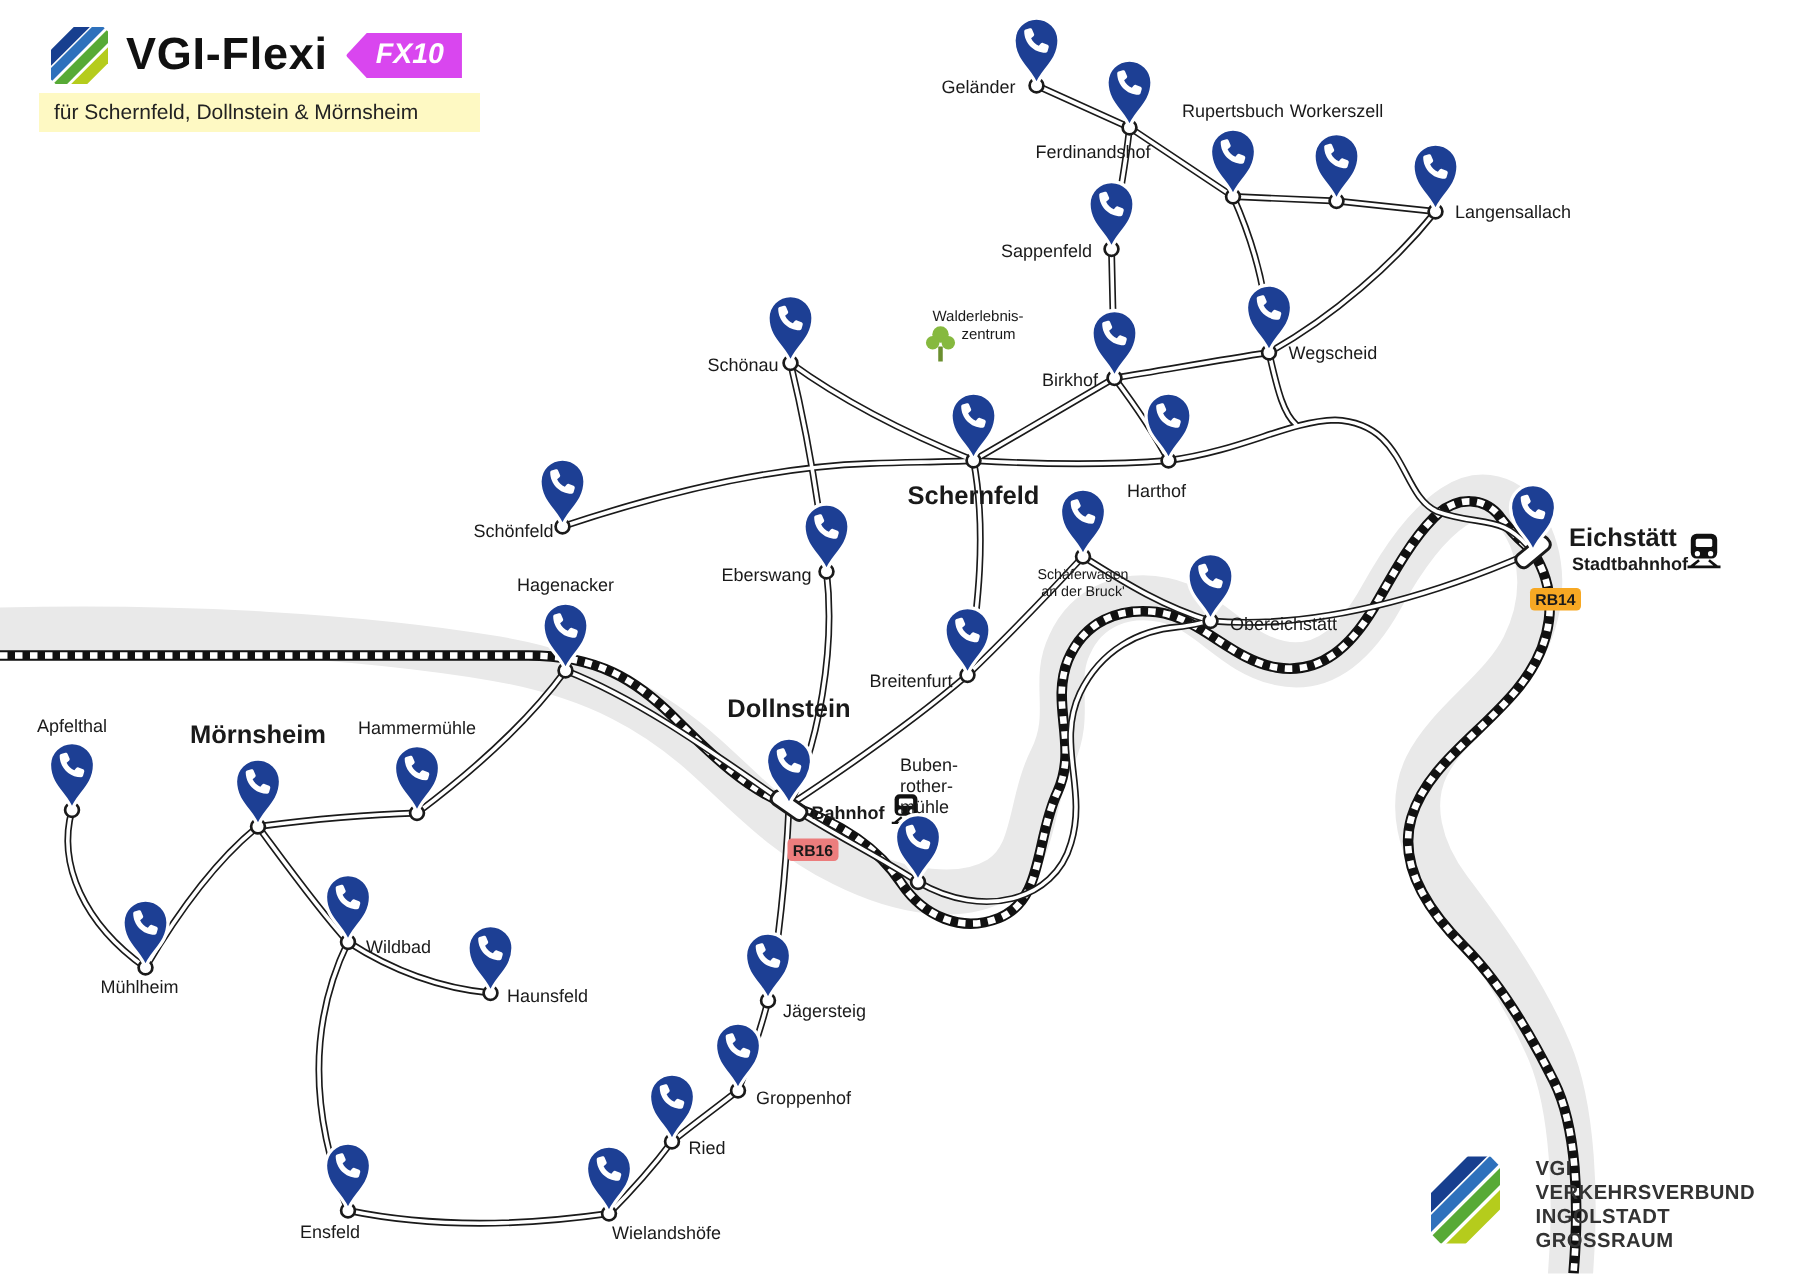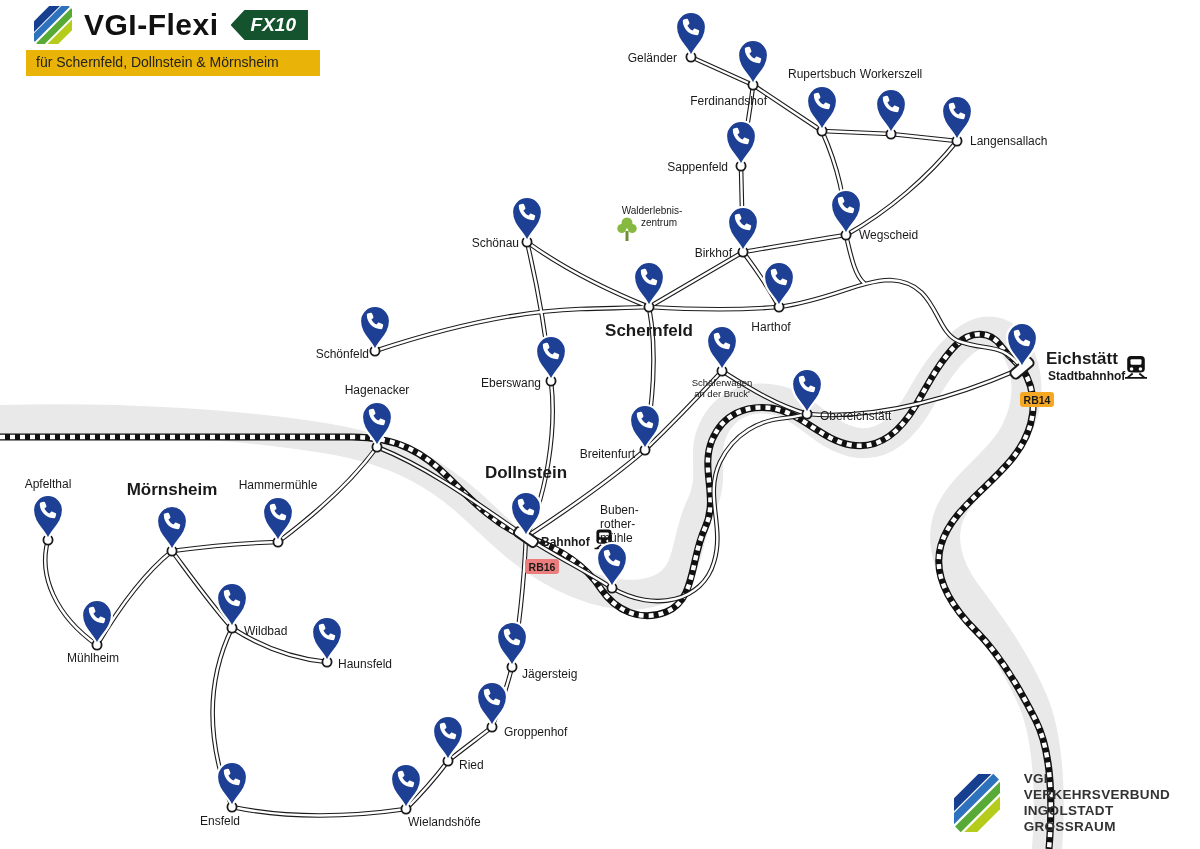--- a/index.html
+++ b/index.html
@@ -1,26 +1,26 @@
 <!DOCTYPE html>
 <html><head>
 <meta charset="utf-8">
 <style>
   *{margin:0;padding:0;box-sizing:border-box;}
   html,body{width:1200px;height:849px;}
   body{position:relative;background:#ffffff;font-family:"Liberation Sans",sans-serif;overflow:hidden;}
   #map-svg{position:absolute;left:0;top:0;}
   #map-svg text{fill:#1a1a1a;font-family:"Liberation Sans",sans-serif;}
-  .header{position:absolute;top:0;left:26px;z-index:5;}
+  .header{position:absolute;top:12px;left:26px;z-index:5;}
   .header-row{display:flex;align-items:center;gap:12px;background:#fff;padding:6px 12px 6px 8px;}
   .title{font-size:30px;font-weight:bold;letter-spacing:.5px;color:#111;}
   .fx-badge{background:#c3d500;color:#fff;font-weight:bold;font-style:italic;font-size:19px;
             padding:4px 12px 4px 20px;clip-path:polygon(0 50%,18% 0,100% 0,100% 100%,18% 100%);}
-  .subtitle{background:#eab308;font-size:14px;color:#222;padding:4px 12px 6px 10px;margin-top:0;}
-  .footer-logo{position:absolute;right:30px;bottom:14px;display:flex;align-items:center;gap:24px;z-index:5;}
+  .subtitle{background:#fef9c3;font-size:14px;color:#222;padding:4px 12px 6px 10px;margin-top:0;}
+  .footer-logo{position:absolute;right:30px;bottom:14px;display:flex;align-items:flex-start;gap:24px;z-index:5;}
   .footer-text div{font-size:13.5px;font-weight:bold;color:#333;line-height:1.18;letter-spacing:.3px;}
 </style>
 </head>
 <body>
 
 <svg id="map-svg" width="1200" height="849" viewBox="0 0 1200 849">
     <path d="M0,420 C120,417 240,424 330,439 C400,451 440,477 470,504 C500,531 522,556 562,576 C602,596 641,601 666,586 C691,571 686,536 701,506 C716,476 701,455 713,430 C725,403 751,395 776,400 C806,406 821,435 853,442 C885,449 906,425 921,398 C936,371 951,350 969,338 C987,326 1006,331 1016,349 C1029,371 1031,401 1016,431 C1001,461 966,481 951,511 C939,536 946,566 966,593 C991,626 1016,661 1033,701 C1049,739 1051,801 1047,849" fill="none" stroke="#e9e9e9" stroke-width="30" stroke-linecap="round" stroke-linejoin="round"></path>
     <path d="M0,437 L352,437 C398,437 424,453 450,479 C476,505 498,526 526,537" fill="none" stroke="#111111" stroke-width="7"></path>
     <path d="M0,437 L352,437 C398,437 424,453 450,479 C476,505 498,526 526,537" fill="none" stroke="#fff" stroke-width="4.4" stroke-dasharray="5 5"></path>
     <path d="M526,537 C562,549 586,566 601,589 C616,611 641,622 666,612 C696,600 690,560 705,528 C719,497 700,470 712,440 C723,414 746,405 771,408 C801,412 821,440 851,445 C881,450 901,430 916,405 C929,382 941,360 956,345 C971,330 991,331 1001,346 C1010,358 1016,362 1022,368" fill="none" stroke="#111111" stroke-width="7"></path>
@@ -390,21 +390,21 @@
   <div class="header-row">
     <svg width="38" height="38" viewBox="0 0 40 40">
       <g transform="rotate(-45 20 20)">
         <rect x="-6" y="3" width="52" height="8" class="st0" fill="#173f8f"></rect>
         <rect x="-6" y="12" width="52" height="7" class="st1" fill="#2e71bc"></rect>
         <rect x="-6" y="21" width="52" height="7" class="st2" fill="#57aa36"></rect>
         <rect x="-6" y="30" width="52" height="8" class="st3" fill="#b5cc1c"></rect>
       </g>
     </svg>
     <span class="title">VGI-Flexi</span>
-    <span class="fx-badge" style="background: #14532d;">FX10</span>
+    <span class="fx-badge" style="background: #d946ef;">FX10</span>
   </div>
   <div class="subtitle">für Schernfeld, Dollnstein &amp; Mörnsheim</div>
 </div>
 
 <div class="footer-logo">
   <svg width="46" height="58" viewBox="0 0 40 50">
     <g transform="rotate(-45 20 25)">
       <rect x="-8" y="8" width="56" height="8" class="st0" fill="#173f8f"></rect>
       <rect x="-8" y="17" width="56" height="7" class="st1" fill="#2e71bc"></rect>
       <rect x="-8" y="26" width="56" height="7" class="st2" fill="#57aa36"></rect>

